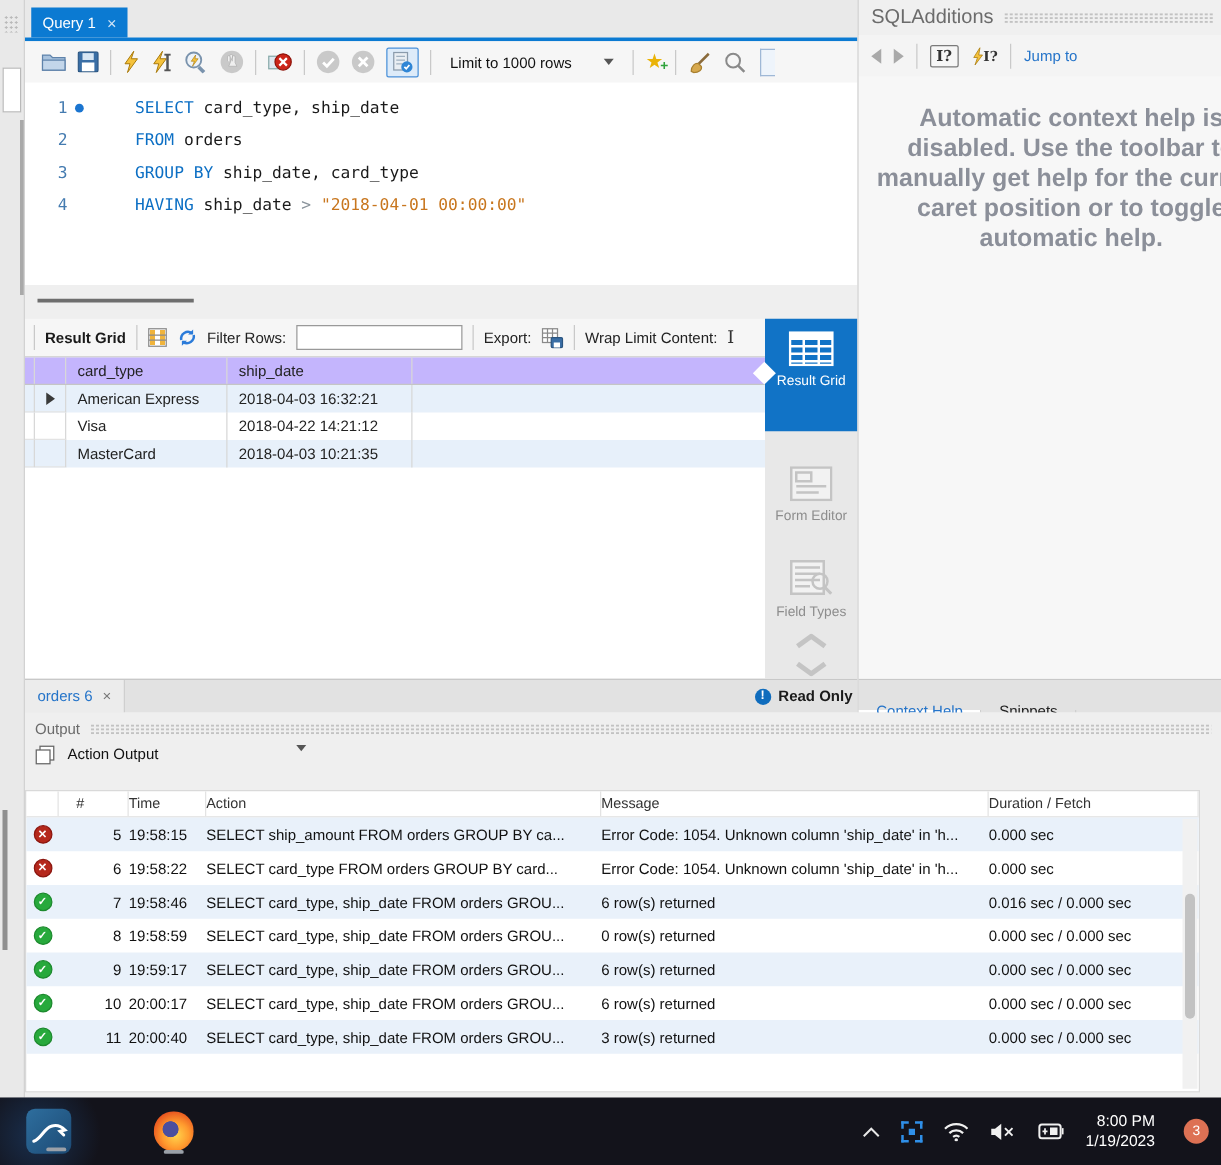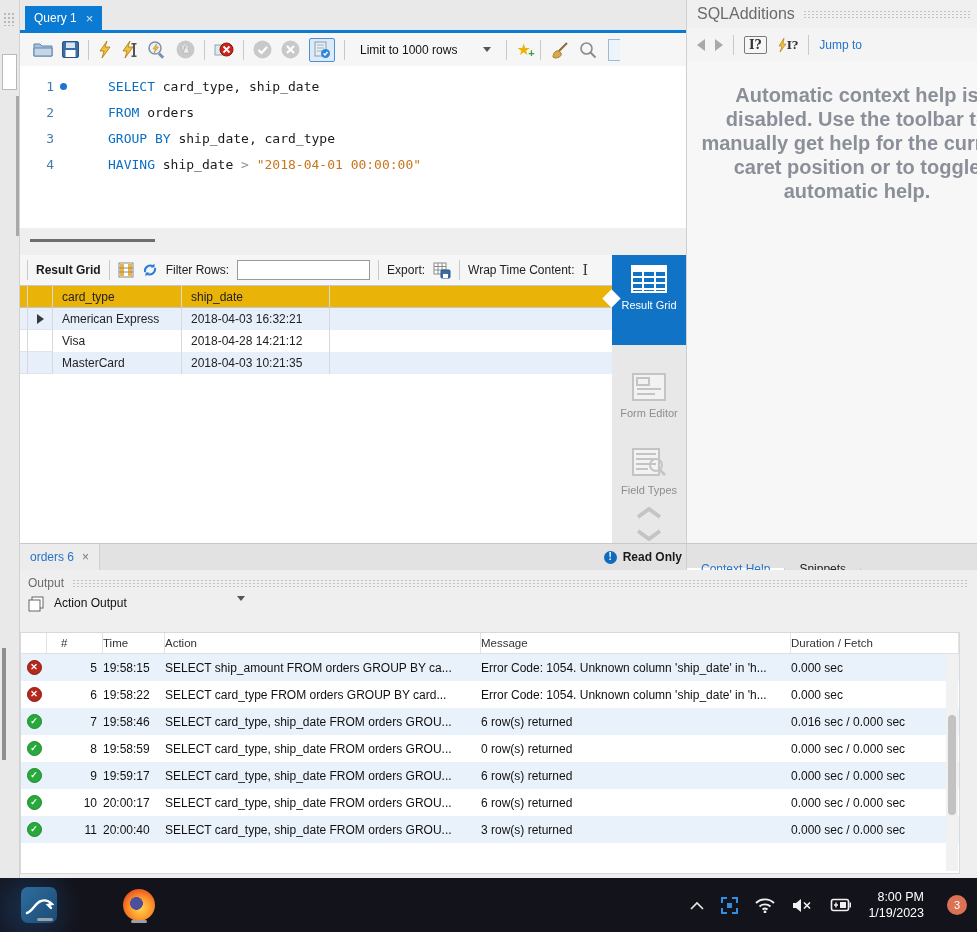--- a/index.html
+++ b/index.html
@@ -48,21 +48,21 @@
   .hthumb { position:absolute; left:10px; top:11px; width:125px; height:3px; background:#6e6e6e; }
 
   .result-zone { height:288px; display:flex; }
   .result-col { width:592px; display:flex; flex-direction:column; }
   .rg-toolbar { height:30px; background:#f6f6f6; display:flex; align-items:center; padding-left:7px; gap:8px; font-size:12px; white-space:nowrap; overflow:hidden; }
   .rg-title { font-weight:bold; color:#1a1a1a; }
   .filter-input { width:133px; height:20px; border:1px solid #999; background:#fff; font-size:12px; padding:0 4px; }
   .ibeam { font-family:"DejaVu Serif", serif; font-size:14px; color:#333; }
 
   .rg-table-area { flex:1; background:#fff; border-top:1px solid #c9c9c9; }
-  .rg-head { display:flex; height:22px; border-bottom:1px solid #c5c5c5; background:#eab308; font-size:12px; color:#222; }
+  .rg-head { display:flex; height:22px; border-bottom:1px solid #c5c5c5; background:#c4b5fd; font-size:12px; color:#222; }
   .rg-row { display:flex; height:22px; font-size:12px; align-items:center; }
   .rg-row:nth-child(even) { background:#e7f0fa; }
   .c-gut { width:8px; border-right:1px solid #d8d8d8; align-self:stretch; }
   .c-mark { width:25px; border-right:1px solid #d8d8d8; align-self:stretch; display:flex; align-items:center; justify-content:center; }
   .c-a { width:129px; padding-left:9px; border-right:1px solid #d8d8d8; align-self:stretch; display:flex; align-items:center; }
   .c-b { width:148px; padding-left:9px; border-right:1px solid #d8d8d8; align-self:stretch; display:flex; align-items:center; }
   .rg-row .c-gut, .rg-row .c-mark { border-bottom:1px solid #e3e3e3; }
   .tri-right { width:0; height:0; border-top:5px solid transparent; border-bottom:5px solid transparent; border-left:7px solid #3a3a3a; }
 
   .side-strip { width:74px; background:#e8e8e8; display:flex; flex-direction:column; align-items:center; position:relative; }
@@ -320,21 +320,21 @@
           <span>Export:</span>
           <span class="tbtn">
             <svg width="18" height="17" viewBox="0 0 18 17">
                 <rect x="1" y="1" width="12" height="11" fill="#fff" stroke="#8a8a8a"></rect>
                 <path d="M1 4.5h12M1 8h12M5 1v11M9 1v11" stroke="#8a8a8a"></path>
                 <rect x="8" y="8" width="9" height="8" rx="1" fill="#3a6ea5" stroke="#2b5580"></rect>
                 <rect x="10" y="12" width="5" height="4" fill="#fff"></rect>
               </svg>
           </span>
           <span class="tsep"></span>
-          <span>Wrap Time Content:</span>
+          <span>Wrap Limit Content:</span>
           <span class="ibeam">I</span>
         </div>
         <div class="rg-table-area">
           <div class="rg-head">
             <div class="c-gut"></div>
             <div class="c-mark"></div>
             <div class="c-a">card_type</div>
             <div class="c-b">ship_date</div>
           </div>
           <div class="rg-row">
@@ -342,21 +342,21 @@
             <div class="c-mark">
                 <span class="tri-right"></span>
               </div>
             <div class="c-a">American Express</div>
             <div class="c-b">2018-04-03 16:32:21</div>
           </div>
           <div class="rg-row">
             <div class="c-gut"></div>
             <div class="c-mark"></div>
             <div class="c-a">Visa</div>
-            <div class="c-b">2018-04-28 14:21:12</div>
+            <div class="c-b">2018-04-22 14:21:12</div>
           </div>
           <div class="rg-row">
             <div class="c-gut"></div>
             <div class="c-mark"></div>
             <div class="c-a">MasterCard</div>
             <div class="c-b">2018-04-03 10:21:35</div>
           </div>
         </div>
       </div>
 

